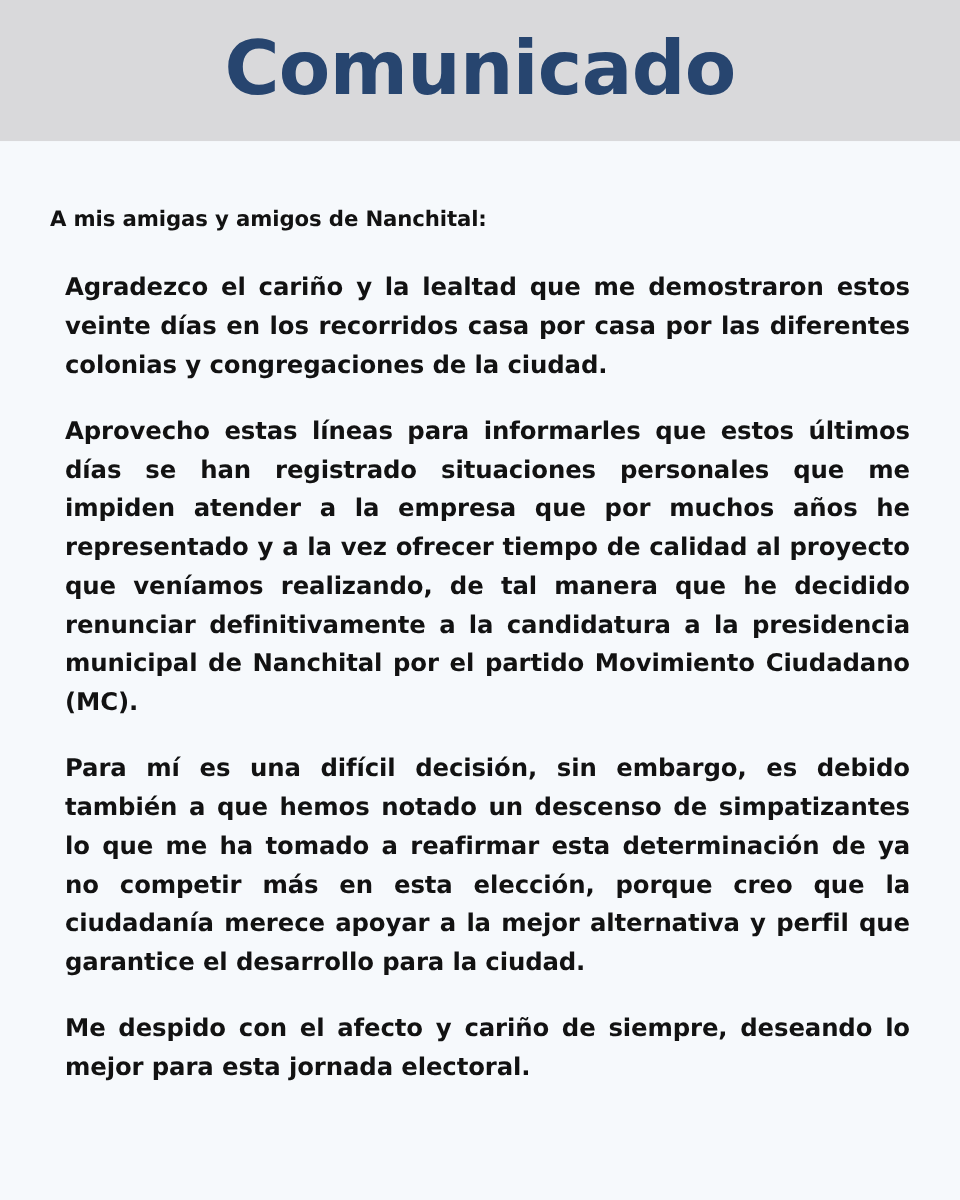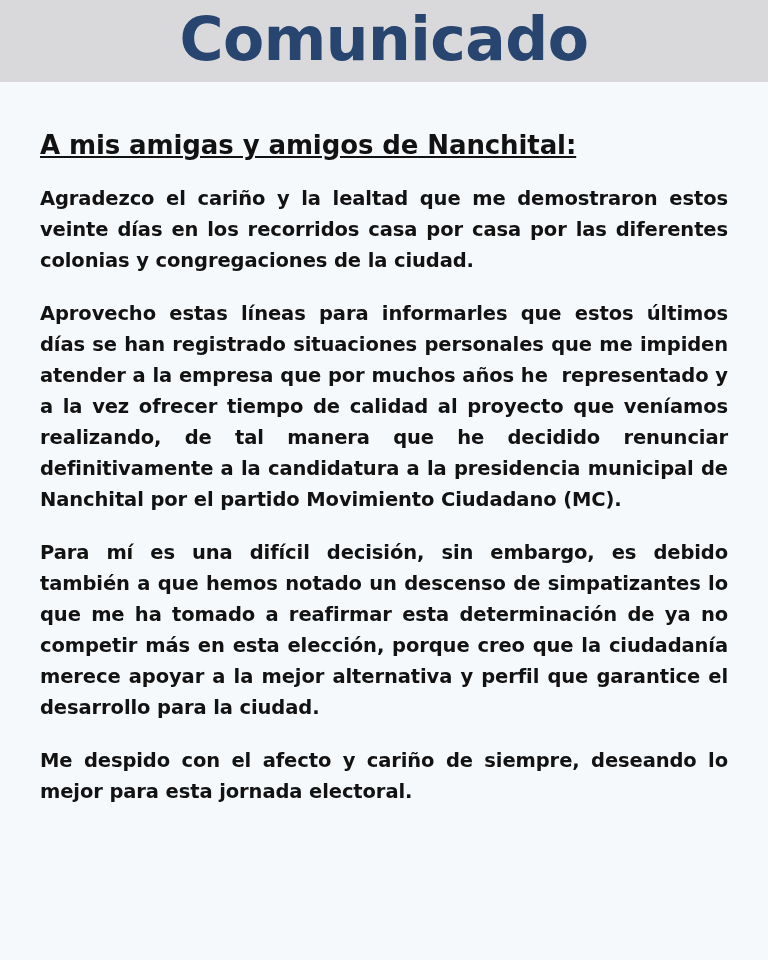--- a/index.html
+++ b/index.html
@@ -20,21 +20,21 @@
     width: 768px;
     height: 960px;
     background: #f6f9fc;
     display: flex;
     flex-direction: column;
   }
 
   
   .header-band {
     width: 100%;
-    height: 82px;
+    height: 113px;
     background: #d9d9db;
     display: flex;
     align-items: center;
     justify-content: center;
     box-sizing: border-box;
     flex: 0 0 auto;
   }
 
   .header-title {
     font-family: "DejaVu Sans", sans-serif;
@@ -57,38 +57,37 @@
     box-sizing: border-box;
   }
 
   .letter-body {
     display: block;
   }
 
   .salutation {
     font-family: "DejaVu Sans", sans-serif;
     font-weight: 700;
-    font-size: 26px;
+    font-size: 17px;
     line-height: 31px;
     color: #121212;
     text-align: left;
     margin: 0 0 22px 0;
     letter-spacing: -0.1px;
-    text-decoration: underline;
   }
 
   .para {
     font-family: "DejaVu Sans", sans-serif;
     font-weight: 700;
     font-size: 19.5px;
     line-height: 31px;
     color: #121212;
     text-align: justify;
     text-justify: inter-word;
-    margin: 0 0 22px 0;
+    margin: 0 0 22px 12px;
     letter-spacing: -0.1px;
     white-space: pre-wrap;
   }
 
   .para:last-child {
     margin-bottom: 0;
   }
 </style>
 </head>
 <body>

